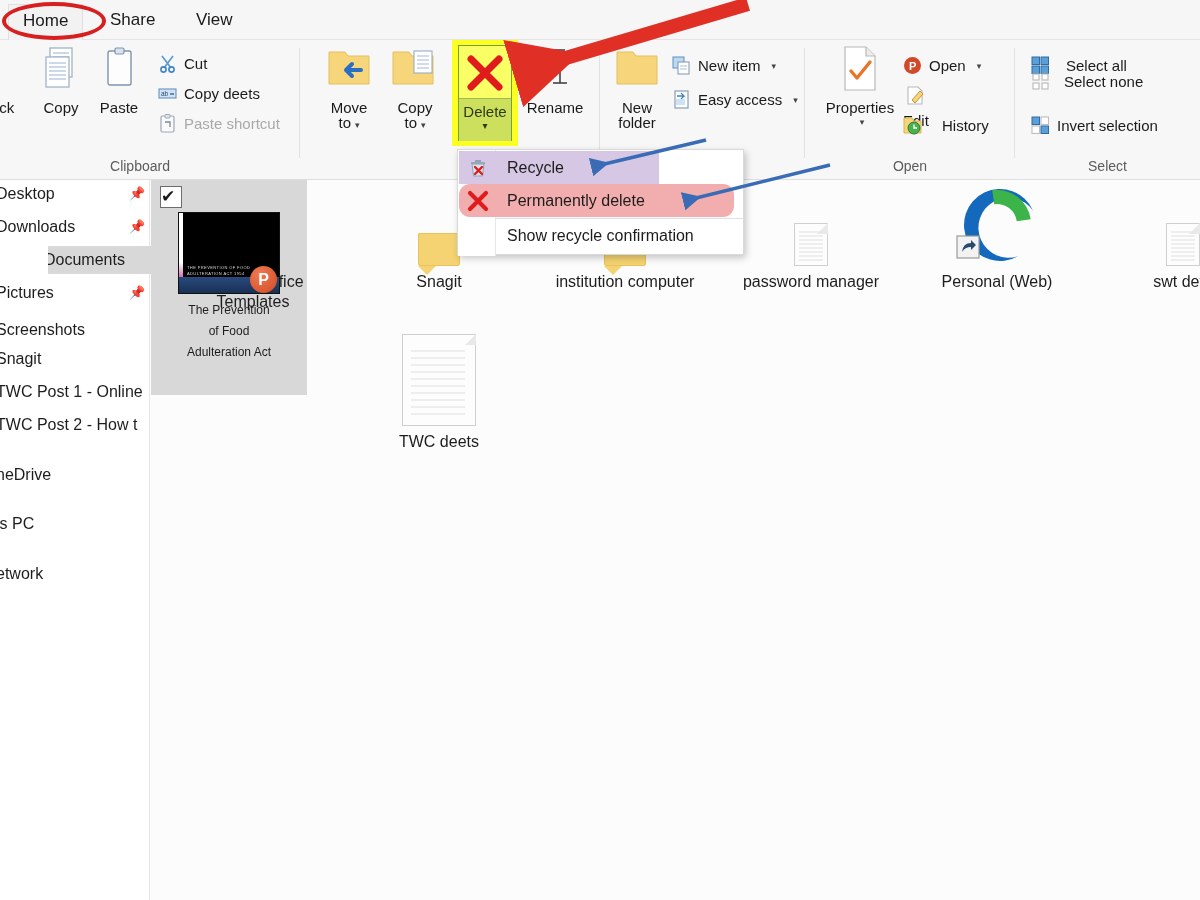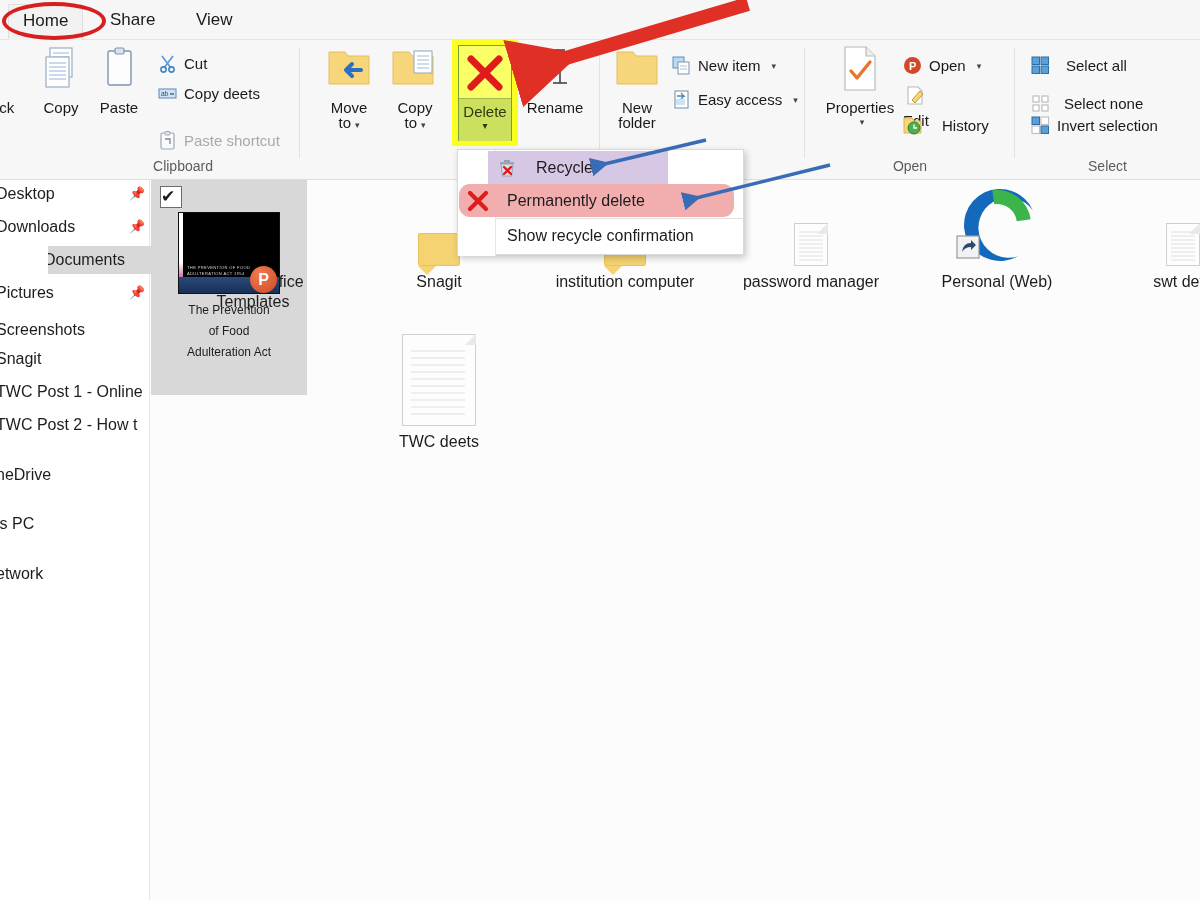--- a/index.html
+++ b/index.html
@@ -64,21 +64,21 @@
   }
   .bigbtn .ico { height: 52px; display: block; position: relative; }
   .bigbtn .lbl { display: block; padding-top: 4px; }
 
   .smallrow {
     position: absolute;
     font-size: 15px; color: #1a1a1a;
     white-space: nowrap;
     display: flex; align-items: center; gap: 7px;
   }
-  .smallrow.disabled { color: #a9a9a9; margin-top: 17px; }
+  .smallrow.disabled { color: #a9a9a9; }
   .smallrow .sico { width: 19px; height: 19px; position: relative; flex: 0 0 19px; }
   .caret { font-size: 9px; color: #444; margin-left: 4px; }
 
   
   .folder {
     width: 42px; height: 33px; background: #f5d372;
     border-radius: 2px 3px 3px 3px; position: relative;
     box-shadow: inset 0 0 0 1px #e8c35d;
   }
   .folder:after {
@@ -138,21 +138,21 @@
     background: #fff;
   }
   .menuitem {
     position: absolute; left: 1px; height: 33px;
     display: flex; align-items: center;
     font-size: 16px; color: #1c1c1c;
     white-space: nowrap;
   }
   .menuitem .mico { width: 38px; text-align: center; position: relative; height: 33px; }
   .menuitem .mlbl { padding-left: 10px; }
-  #mi-recycle { top: 1px; width: 180px; background: #d6c8e4; margin-left: 29px; }
+  #mi-recycle { top: 1px; width: 200px; background: #d6c8e4; }
   #mi-permanent { top: 34px; width: 275px; background: #f2aeae; border-radius: 11px; }
   #mi-show { top: 69px; width: 285px; background: transparent; }
   #menu-divider {
     position: absolute; left: 38px; top: 68px; width: 248px;
     height: 1px; background: #e0e0e0;
   }
 
   
   #sidebar {
     position: absolute; left: 0; top: 180px;
@@ -327,21 +327,21 @@
         <span class="sico">
           <svg width="19" height="19" viewBox="0 0 19 19">
             <rect x="3" y="2" width="13" height="16" rx="1.5" fill="#fafafa" stroke="#9aa7b5" stroke-width="1.2"></rect>
             <rect x="7" y="0.5" width="5" height="3.5" rx="1" fill="#dfe6ed" stroke="#9aa7b5" stroke-width="1"></rect>
             <path d="M7 8 h5 v5" stroke="#7d8b99" stroke-width="1.3" fill="none"></path>
           </svg>
         </span>
         <span>Paste shortcut</span>
       </div>
 
-      <div class="grp-label" style="left:0; width:280px;margin-left:43px;">Clipboard</div>
+      <div class="grp-label" style="left:0; width:280px;">Clipboard</div>
       <div class="grp-sep" style="left:299px;"></div>
     </div>
 
     <div class="grp" style="left:300px; width:300px;">
 
       <div class="bigbtn" style="left:12px;">
         <span class="ico">
           <svg width="74" height="52" viewBox="0 0 74 52">
             <g transform="translate(17,6)">
               <path d="M0 2 h16 l3 4 h21 v28 h-40 z" fill="#f7d67b" stroke="#e4bf5e" stroke-width="1"></path>
@@ -500,21 +500,21 @@
           <svg width="19" height="19" viewBox="0 0 19 19">
             <rect x="1" y="1" width="7.5" height="7.5" fill="#5a9fd8" stroke="#2e6da4" stroke-width="1"></rect>
             <rect x="10" y="1" width="7.5" height="7.5" fill="#5a9fd8" stroke="#2e6da4" stroke-width="1"></rect>
             <rect x="1" y="10" width="7.5" height="7.5" fill="#5a9fd8" stroke="#2e6da4" stroke-width="1"></rect>
             <rect x="10" y="10" width="7.5" height="7.5" fill="#5a9fd8" stroke="#2e6da4" stroke-width="1"></rect>
           </svg>
         </span>
         <span>Select all</span>
       </div>
 
-      <div class="smallrow" style="left:16px; top:54px;gap:14px;">
+      <div class="smallrow" style="left:16px; top:32px;gap:14px;">
         <span class="sico">
           <svg width="19" height="19" viewBox="0 0 19 19">
             <rect x="2" y="2" width="6" height="6" fill="#fff" stroke="#bdbdbd" stroke-width="1.2"></rect>
             <rect x="11" y="2" width="6" height="6" fill="#fff" stroke="#bdbdbd" stroke-width="1.2"></rect>
             <rect x="2" y="11" width="6" height="6" fill="#fff" stroke="#bdbdbd" stroke-width="1.2"></rect>
             <rect x="11" y="11" width="6" height="6" fill="#fff" stroke="#bdbdbd" stroke-width="1.2"></rect>
           </svg>
         </span>
         <span>Select none</span>
       </div>

